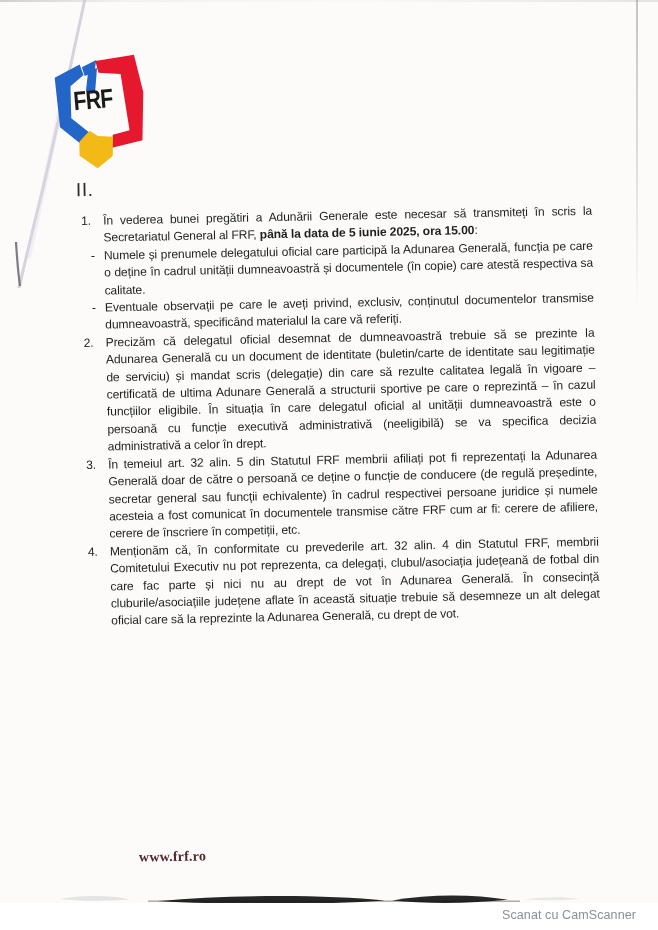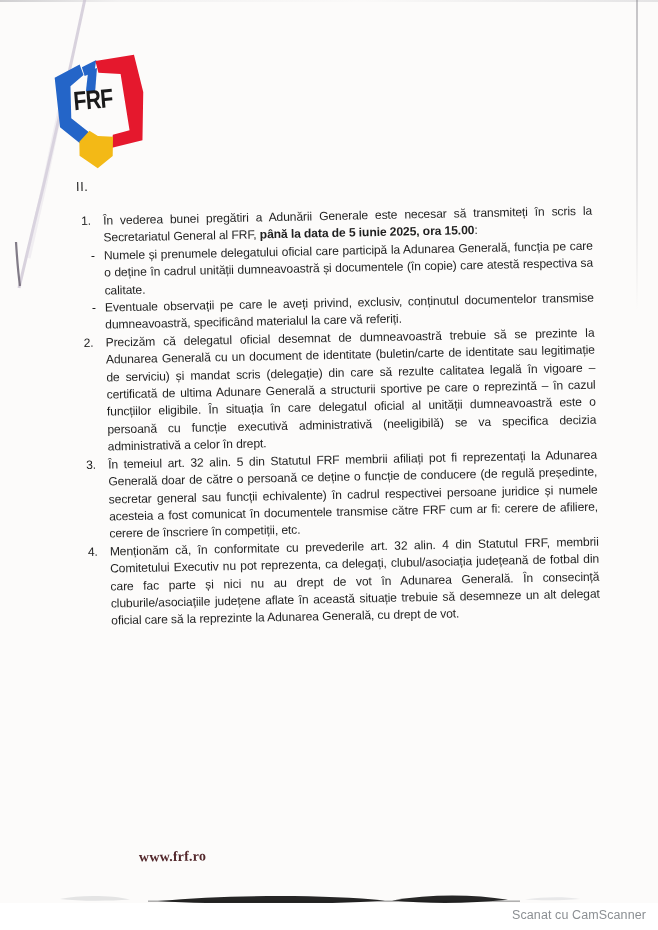--- a/index.html
+++ b/index.html
@@ -29,21 +29,21 @@
     position:absolute;left:50px;top:56px;width:96px;height:116px;
     transform:rotate(-5deg);transform-origin:50% 50%;
   }
   .logo svg{width:100%;height:100%;}
   .logo text{
     font-family:"Liberation Sans",sans-serif;
     font-weight:bold;
   }
   .section-label{
     position:absolute;left:76px;top:179px;
-    font-size:13px;color:#2b2b2b;font-weight:500;letter-spacing:.5px;
+    font-size:19px;color:#2b2b2b;font-weight:500;letter-spacing:.5px;
     transform:rotate(-1deg);
   }
   
   .content{
     position:absolute;left:80px;top:213px;width:512px;
     transform:rotate(-1.15deg);transform-origin:0 0;
     font-size:12.1px;line-height:17.4px;letter-spacing:-.1px;
     color:#1f1f1f;
   }
   .item{display:flex;}
@@ -62,21 +62,21 @@
     transform:rotate(-1deg);letter-spacing:.2px;
   }
   
   .bottom-shadow{position:absolute;left:0;top:886px;pointer-events:none;}
   
   .cam-strip{
     position:absolute;left:0;right:0;top:903px;height:27px;
     background:#ffffff;
   }
   .cam-credit{
-    position:absolute;right:12px;top:5px;
+    position:absolute;right:22px;top:5px;
     font-size:12.5px;color:#8b8f93;letter-spacing:.1px;text-align:center;
   }
 </style>
 </head>
 <body>
 
 <div class="page">
 
   <div class="top-edge"></div>
   <div class="right-edge"></div>

